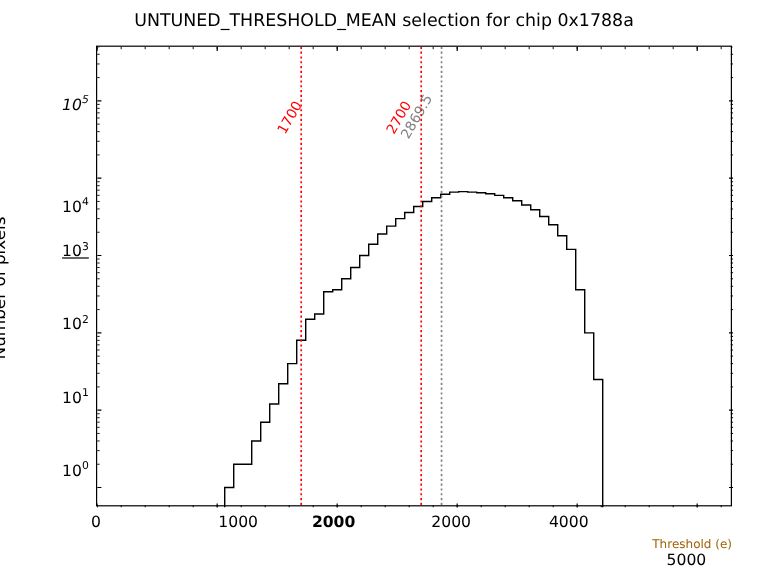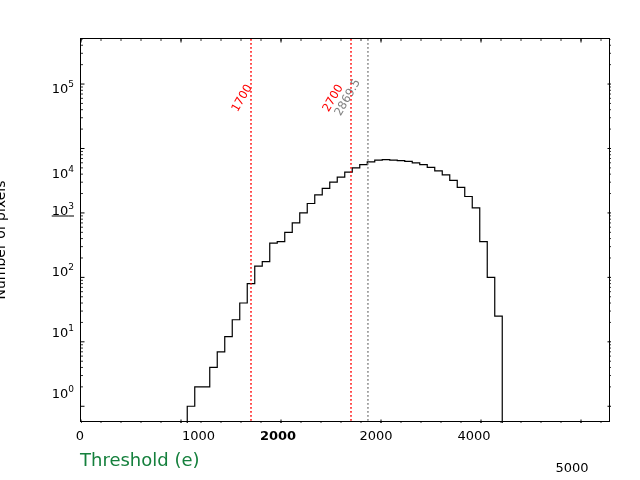--- a/index.html
+++ b/index.html
@@ -98,23 +98,23 @@
     margin-left: -35px;
     text-align: center;
     font-size: 13px;
     color: #000000;
   }
   #xlabel {
     position: absolute;
     left: 80px;
     top: 449px;
     width: 530px;
-    text-align: left;
-    font-size: 18px;
-    color: #15803d;
+    text-align: right;
+    font-size: 10px;
+    color: #a16207;
   }
   
   #qc-note {
     position: absolute;
     left: 91px;
     top: 54px;
     font-size: 11.5px;
     color: #ff0000;
     white-space: nowrap;
   }
@@ -124,28 +124,29 @@
     white-space: nowrap;
     transform-origin: left bottom;
     transform: rotate(-60deg);
   }
 </style>
 </head>
 <body>
 
 <div id="figure">
 
+  <div id="chart-title">UNTUNED_THRESHOLD_MEAN selection for chip 0x1788a</div>
 
   <div id="ytick-labels">
     <div class="ytick-label" style="top:393px;"><span>10</span><sup>0</sup></div>
     <div class="ytick-label" style="top:332px;"><span>10</span><sup>1</sup></div>
     <div class="ytick-label" style="top:271px;"><span>10</span><sup>2</sup></div>
     <div class="ytick-label" style="top:210px;text-decoration:underline;"><span>10</span><sup>3</sup></div>
     <div class="ytick-label" style="top:149px;margin-top:24px;"><span>10</span><sup>4</sup></div>
-    <div class="ytick-label" style="top:88px;"><span>10</span><sup>5</sup></div>
+    <div class="ytick-label" style="top:88px;font-style:italic;"><span>10</span><sup>5</sup></div>
   </div>
 
   <div id="ylabel-box">Number of pixels</div>
 
   <div id="xtick-labels">
     <div class="xtick-label" style="left:80px;">0</div>
     <div class="xtick-label" style="left:180px;text-align:right;">1000</div>
     <div class="xtick-label" style="left:278px;font-weight:bold;">2000</div>
     <div class="xtick-label" style="left:376px;">2000</div>
     <div class="xtick-label" style="left:474px;">4000</div>

